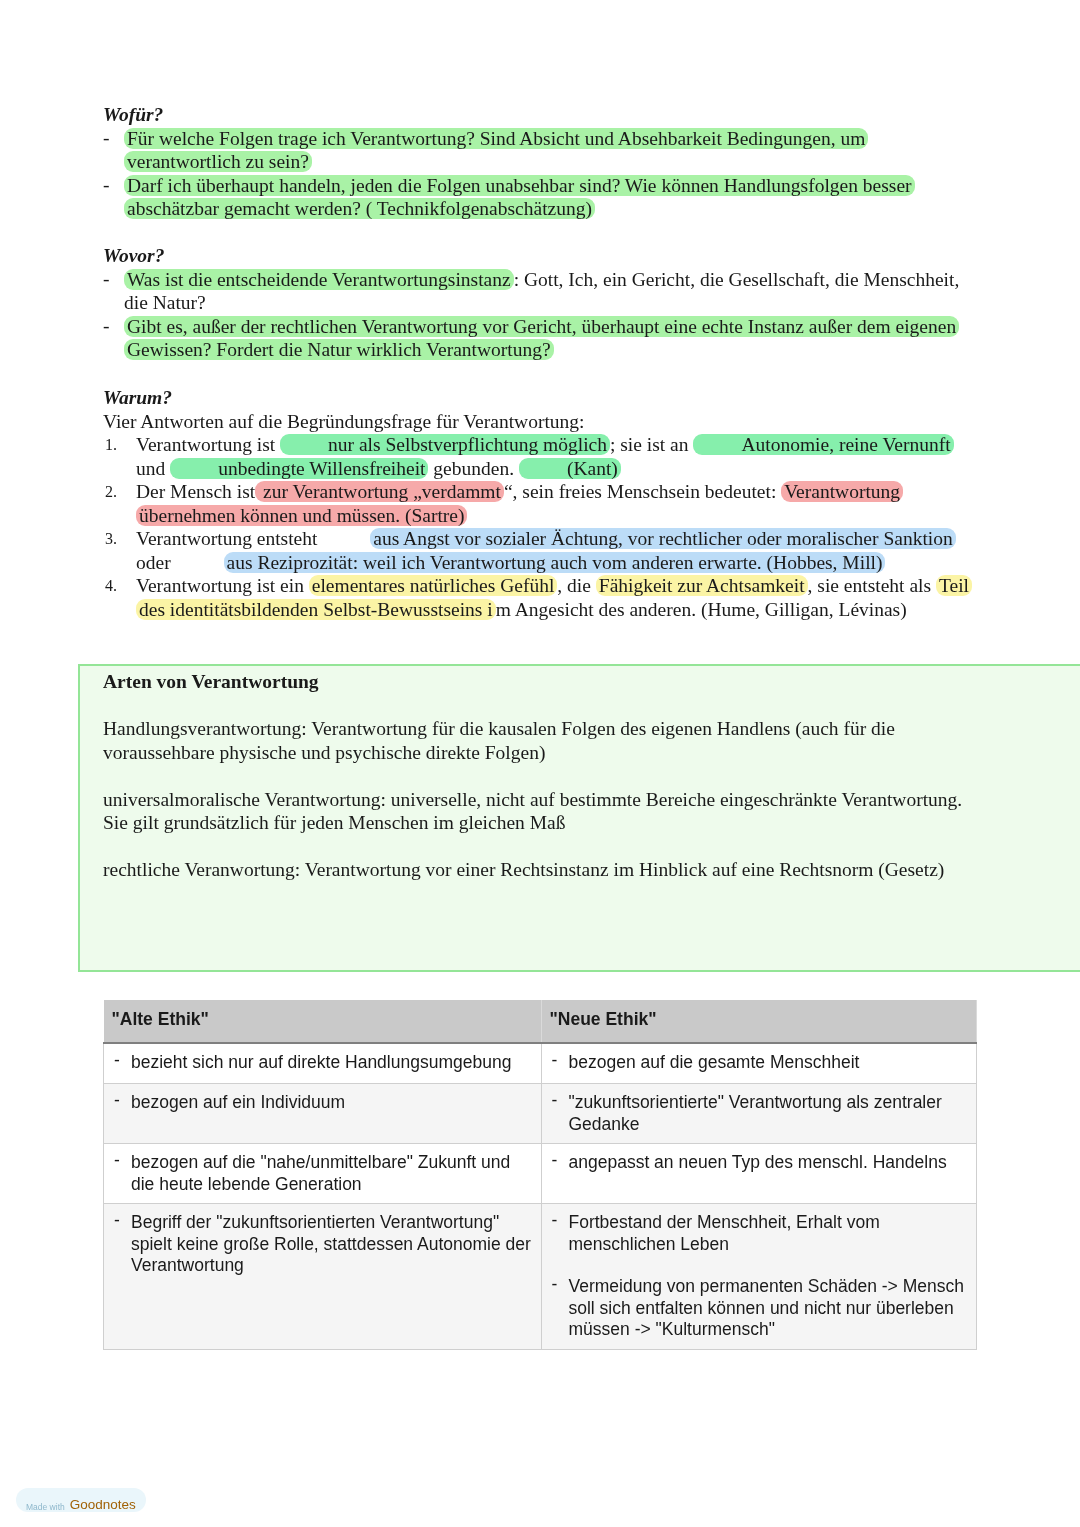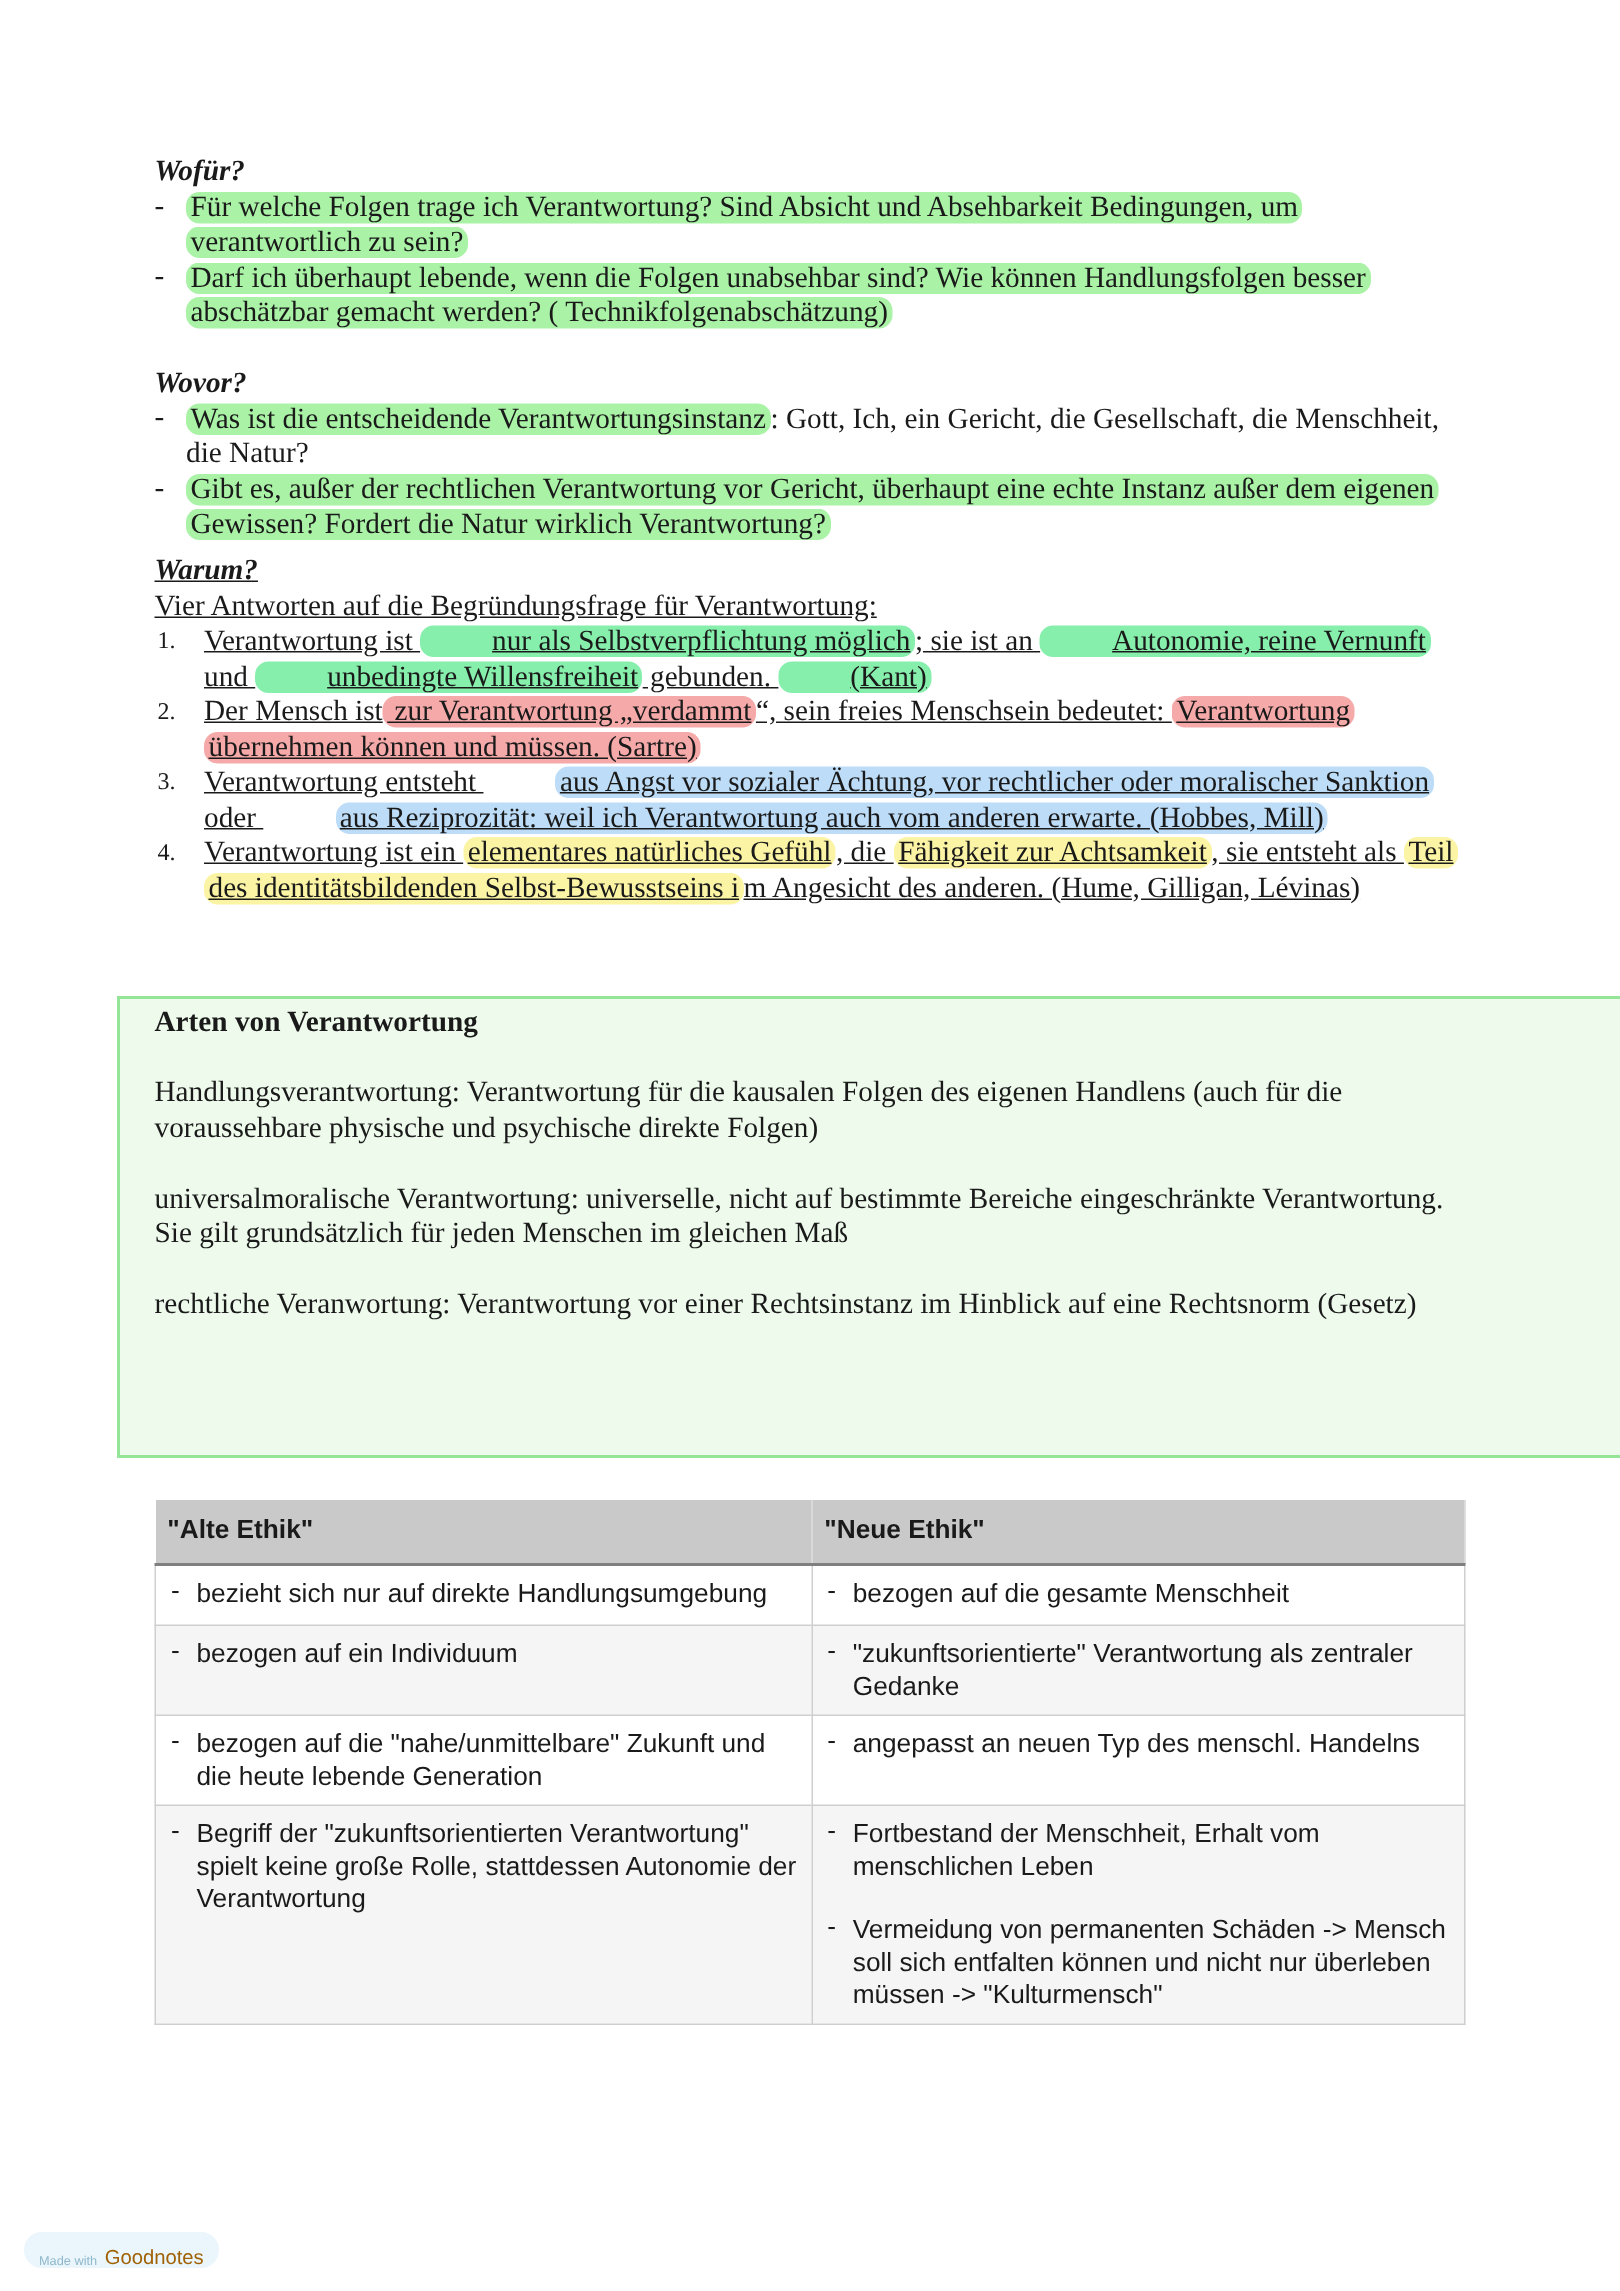--- a/index.html
+++ b/index.html
@@ -40,37 +40,37 @@
 <body>
 
 <div class="section serif" style="top:103px;">
   <div class="heading">Wofür?</div>
   <div class="bullet">
     <span class="dash">-</span>
     <span class="hl hl-green">Für welche Folgen trage ich Verantwortung? Sind Absicht und Absehbarkeit Bedingungen, um verantwortlich zu sein?</span>
   </div>
   <div class="bullet">
     <span class="dash">-</span>
-    <span class="hl hl-green">Darf ich überhaupt lebende, wenn die Folgen unabsehbar sind? Wie können Handlungsfolgen besser abschätzbar gemacht werden? ( Technikfolgenabschätzung)</span>
+    <span class="hl hl-green">Darf ich überhaupt handeln, jeden die Folgen unabsehbar sind? Wie können Handlungsfolgen besser abschätzbar gemacht werden? ( Technikfolgenabschätzung)</span>
   </div>
 </div>
 
 <div class="section serif" style="top:244px;">
   <div class="heading">Wovor?</div>
   <div class="bullet">
     <span class="dash">-</span>
     <span class="hl hl-green">Was ist die entscheidende Verantwortungsinstanz</span><span>: Gott, Ich, ein Gericht, die Gesellschaft, die Menschheit, die Natur?</span>
   </div>
   <div class="bullet">
     <span class="dash">-</span>
     <span class="hl hl-green">Gibt es, außer der rechtlichen Verantwortung vor Gericht, überhaupt eine echte Instanz außer dem eigenen Gewissen? Fordert die Natur wirklich Verantwortung?</span>
   </div>
 </div>
 
-<div class="section serif" style="top:369px;text-decoration:underline;">
+<div class="section serif" style="top:386px;">
   <div class="heading">Warum?</div>
   <div>Vier Antworten auf die Begründungsfrage für Verantwortung:</div>
 
   <div class="num">
     <span class="n">1.</span>
     <span>Verantwortung ist </span><span class="hl hl-purple">nur als Selbstverpflichtung möglich</span><span>; sie ist an </span><span class="hl hl-purple">Autonomie, reine Vernunft</span><span> und </span><span class="hl hl-purple">unbedingte Willensfreiheit</span><span> gebunden. </span><span class="hl hl-purple">(Kant)</span>
   </div>
 
   <div class="num">
     <span class="n">2.</span>

